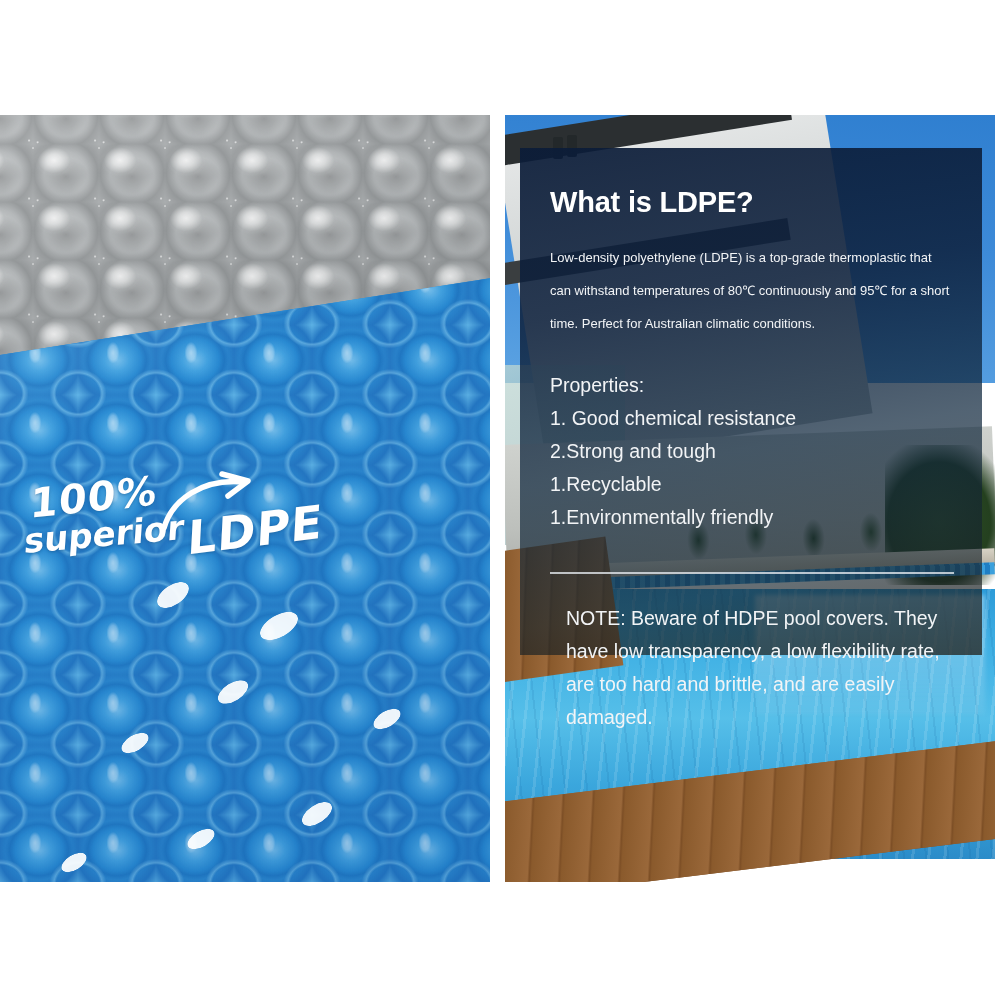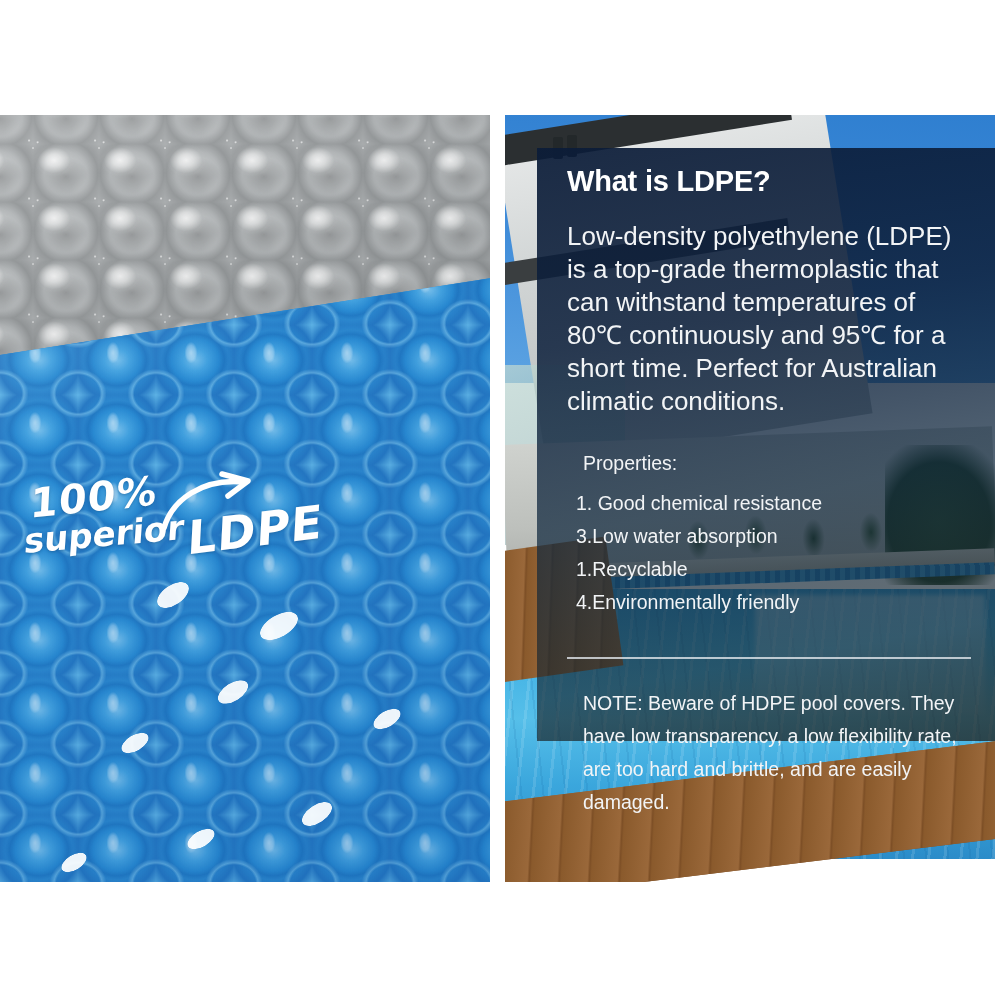--- a/index.html
+++ b/index.html
@@ -293,53 +293,53 @@
     position: absolute;
     left: -20px; top: 430px;
     width: 130px; height: 130px;
     background: repeating-linear-gradient(100deg, #8a5a2c 0px, #9a683a 22px, #7d4f26 24px, #8a5a2c 26px);
     transform: rotate(-8deg);
   }
 
   
   #content-overlay {
     position: absolute;
-    left: 32px;
+    left: 15px;
     top: 33px;
     width: 462px;
-    height: 593px;
+    height: 507px;
     background: linear-gradient(170deg, rgba(11,28,56,0.93) 0%, rgba(13,32,60,0.86) 30%, rgba(16,40,62,0.72) 58%, rgba(22,36,44,0.66) 82%, rgba(30,24,16,0.72) 100%);
     box-sizing: border-box;
-    padding: 17px 30px 0 30px;
+    padding: 38px 30px 0 30px;
     color: #ffffff;
   }
 
   #ldpe-title {
     font-size: 29px;
     font-weight: 700;
     letter-spacing: -0.2px;
     margin: 0 0 22px 0;
     color: #ffffff;
   }
   #ldpe-paragraph {
-    font-size: 26px;
+    font-size: 13px;
     line-height: 33px;
     margin: 0 0 30px 0;
     color: #f2f4f6;
     font-weight: 400;
   }
   #properties-heading {
     font-size: 19.5px;
     line-height: 30px;
-    margin: 0 0 2px 16px;
+    margin: 0 0 2px 0;
     color: #f2f4f6;
   }
   #properties-list {
     list-style: none;
-    margin: 9px;
+    margin: 0;
     padding: 0;
   }
   #properties-list li {
     font-size: 19.5px;
     line-height: 33px;
     color: #f2f4f6;
     white-space: nowrap;
   }
   #divider {
     margin: 38px 0 0 0;
@@ -414,23 +414,23 @@
 
     <div id="content-overlay">
       <h1 id="ldpe-title">What is LDPE?</h1>
 
       <p id="ldpe-paragraph">Low-density polyethylene (LDPE) is a top-grade thermoplastic that can withstand temperatures of 80℃ continuously and 95℃ for a short time. Perfect for Australian climatic conditions.</p>
 
       <p id="properties-heading">Properties:</p>
 
       <ul id="properties-list">
         <li>1. Good chemical resistance</li>
-        <li>3.Low water absorption</li>
+        <li>2.Strong and tough</li>
         <li>1.Recyclable</li>
-        <li>4.Environmentally friendly</li>
+        <li>1.Environmentally friendly</li>
       </ul>
 
       <div id="divider"></div>
 
       <p id="note-text">NOTE: Beware of HDPE pool covers. They have low transparency, a low flexibility rate, are too hard and brittle, and are easily damaged.</p>
     </div>
   </div>
 
 </div>
 

